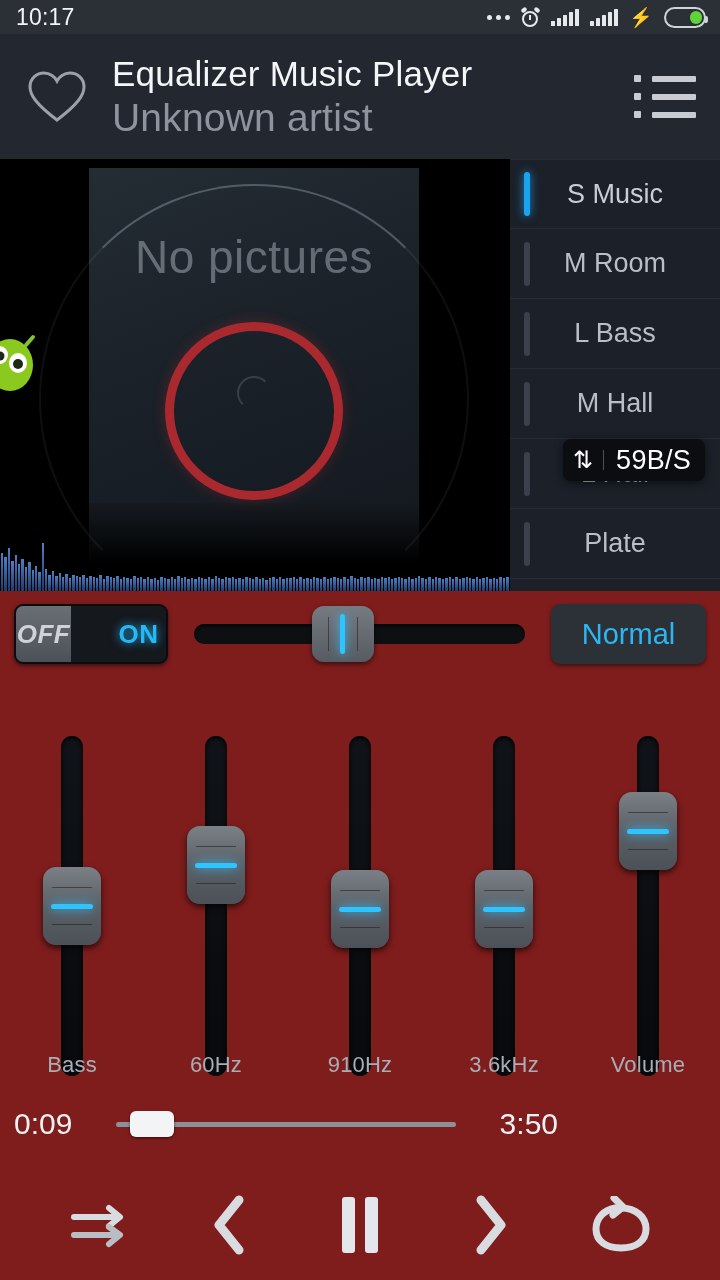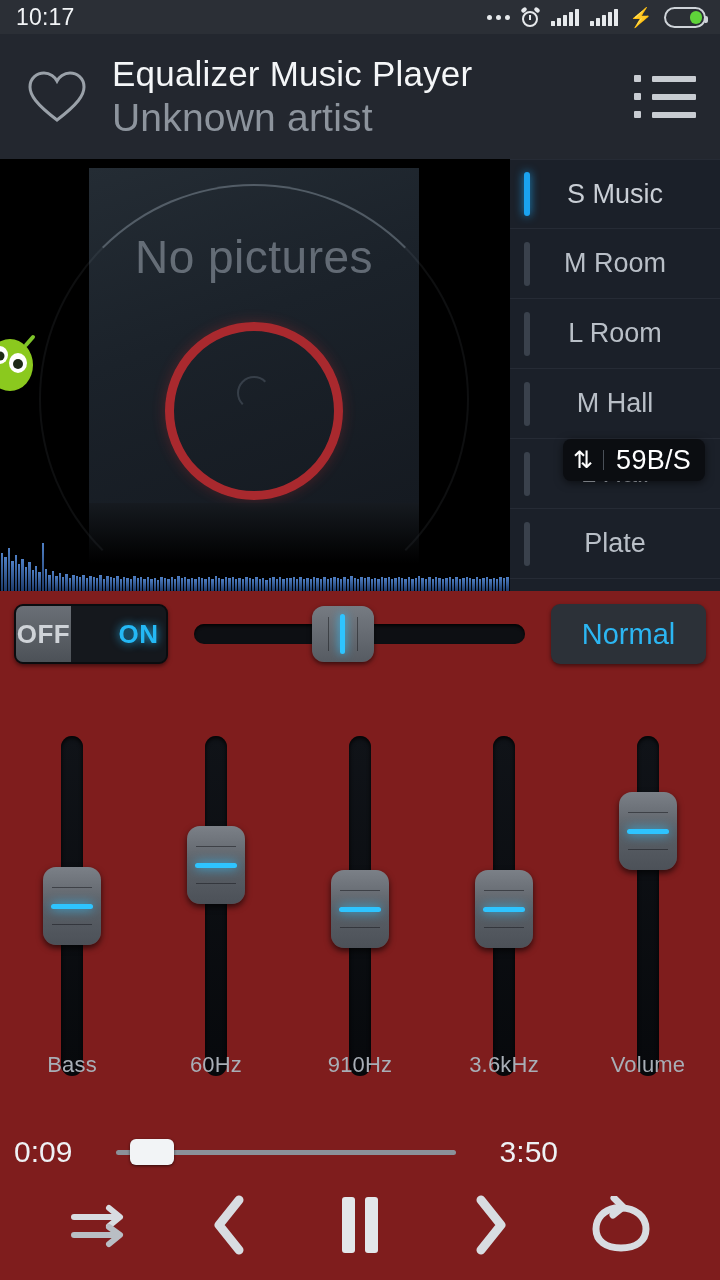--- a/index.html
+++ b/index.html
@@ -125,21 +125,21 @@
   
   .controlrow { position:absolute; top:591px; left:0; width:720px; height:86px;
     display:flex; align-items:center; padding:0 14px; }
   .toggle {
     width:154px; height:60px; border-radius:9px; background:#14171c;
     border:2px solid #0a0c0f; display:flex; overflow:hidden;
     box-shadow:0 2px 4px rgba(0,0,0,.5);
   }
   .toggle .half { flex:1; display:flex; align-items:center; justify-content:center;
     font-size:26px; font-weight:700; letter-spacing:.5px; }
-  .toggle .off { background:linear-gradient(180deg,#6a6f76,#4c5157); color:#cfd3d8; }
+  .toggle .off { background:linear-gradient(180deg,#6a6f76,#4c5157); color:#cfd3d8;font-style:italic; }
   .toggle .on { background:#15181d; color:#24b8f5; text-shadow:0 0 10px rgba(36,184,245,.9);padding-left:40px; }
 
   .hslider { position:relative; flex:1; margin:0 26px; height:60px; display:flex; align-items:center; }
   .hslider .track { width:100%; height:20px; background:#0d0f13; border-radius:10px;
     box-shadow:inset 0 2px 3px rgba(0,0,0,.8); }
   .hslider .thumb {
     position:absolute; left:calc(45% - 31px); width:62px; height:56px; border-radius:12px;
     background:linear-gradient(180deg,#767b82,#565b62);
     box-shadow:0 2px 5px rgba(0,0,0,.6); display:flex; align-items:center; justify-content:center;
   }
@@ -168,21 +168,21 @@
     background:linear-gradient(180deg,#7b8087,#5a5f66 52%,#4c5158);
     box-shadow:0 3px 6px rgba(0,0,0,.65); display:flex; align-items:center; justify-content:center;
   }
   .eq-thumb .lit { width:42px; height:5px; border-radius:3px; background:#2ec4ff;
     box-shadow:0 0 11px rgba(46,196,255,.95); }
   .eq-thumb .gl { position:absolute; left:9px; right:9px; height:1px; background:rgba(25,28,33,.55); }
   .eq-thumb .gl.t { top:20px; } .eq-thumb .gl.b { bottom:20px; }
   .eq-label { position:absolute; bottom:-2px; font-size:22px; color:#a8aeb6; letter-spacing:.2px; }
 
   
-  .progress { position:absolute; top:1124px; left:0; width:572px; height:56px;
+  .progress { position:absolute; top:1096px; left:0; width:572px; height:56px;
     display:flex; align-items:center; padding:0 14px; }
   .time { font-size:30px; color:#eef1f4; min-width:92px; }
   .time.right { text-align:right; }
   .pbar { position:relative; flex:1; height:40px; margin:0 10px; display:flex; align-items:center; }
   .pbar .ptrack { width:100%; height:5px; background:#8b9199; border-radius:3px; }
   .pbar .pthumb { position:absolute; left:2%; width:44px; height:26px; border-radius:6px;
     background:#f2f4f6; box-shadow:0 1px 3px rgba(0,0,0,.6); }
 
   
   .bottombar { position:absolute; top:1170px; left:0; width:720px; height:110px;
@@ -434,21 +434,21 @@
         <div class="preset active">
           <span class="bar"></span>
           <span>S Music</span>
         </div>
         <div class="preset">
           <span class="bar"></span>
           <span>M Room</span>
         </div>
         <div class="preset">
           <span class="bar"></span>
-          <span>L Room</span>
+          <span>L Bass</span>
         </div>
         <div class="preset">
           <span class="bar"></span>
           <span>M Hall</span>
         </div>
         <div class="preset">
           <span class="bar"></span>
           <span>L Hall</span>
         </div>
         <div class="preset">

